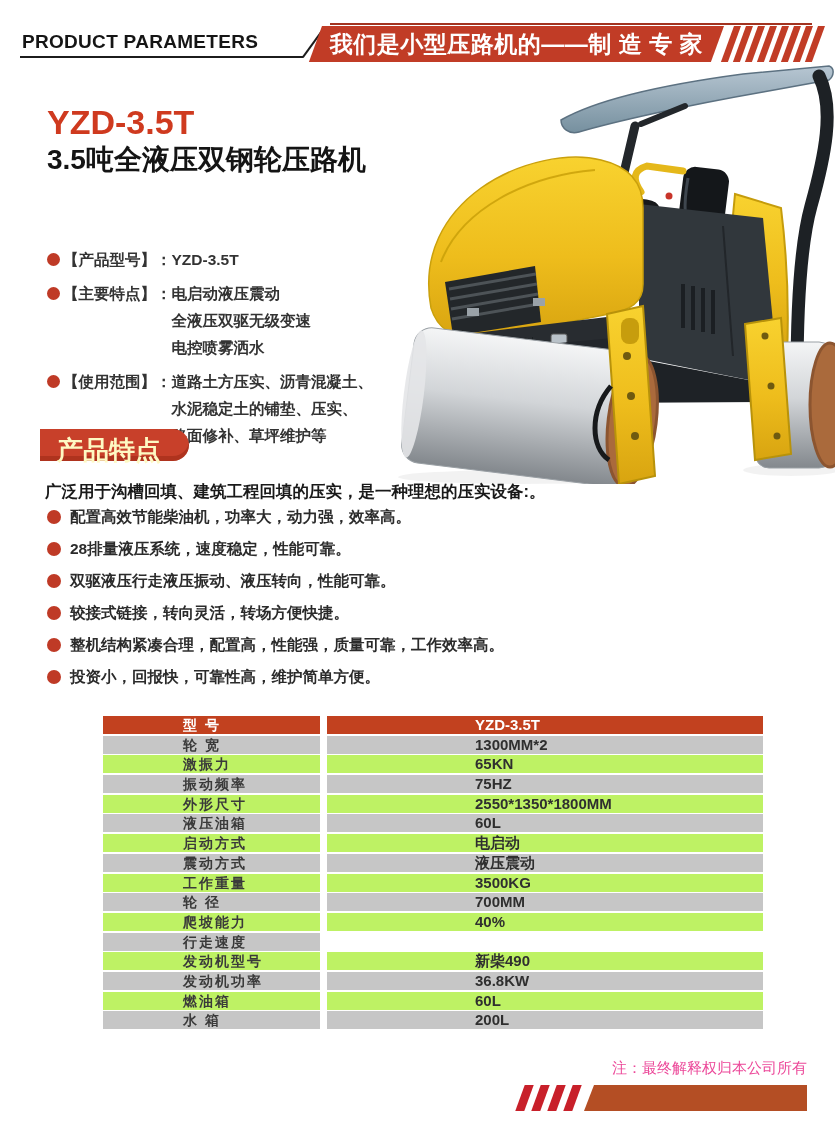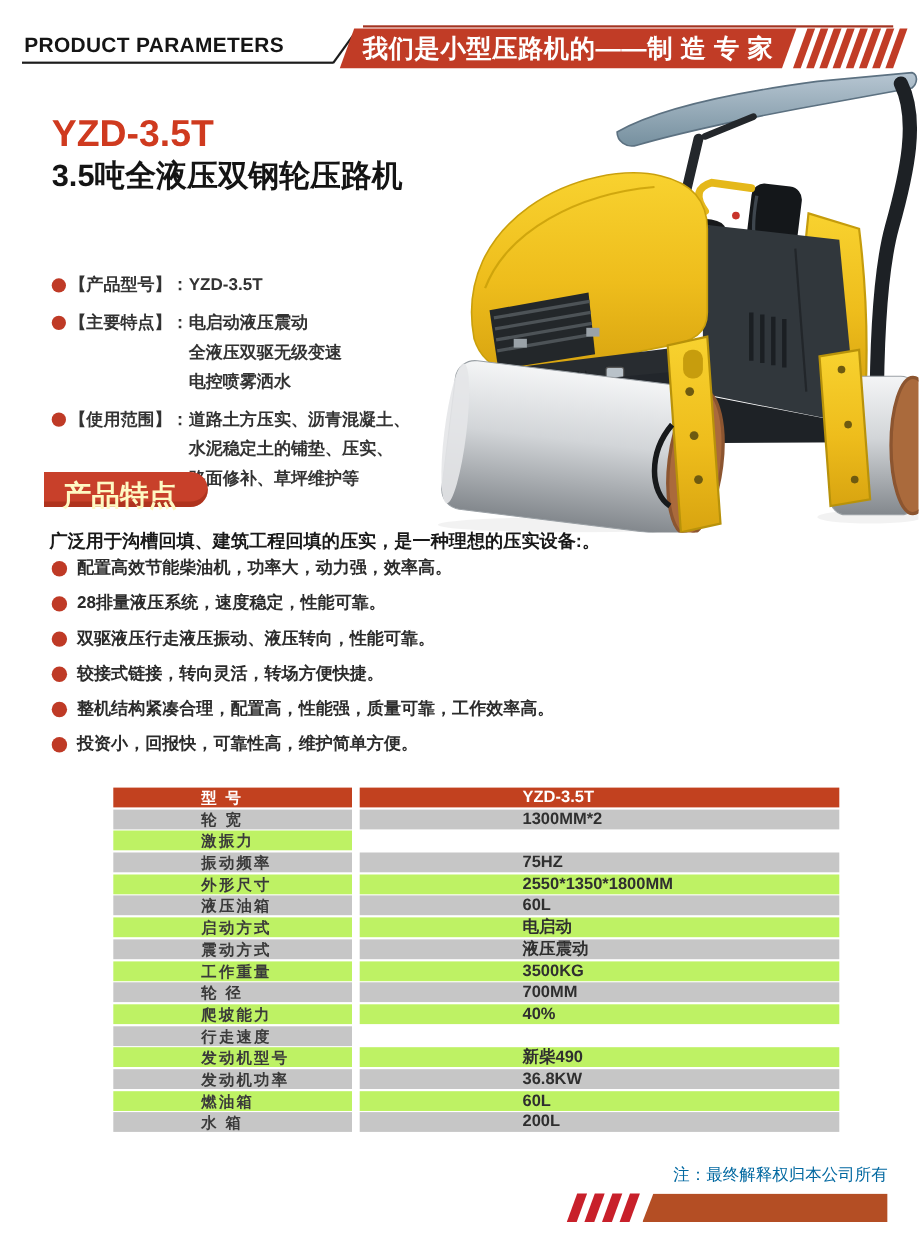--- a/index.html
+++ b/index.html
@@ -44,21 +44,21 @@
   .spec-table{position:absolute;left:103px;top:716px;width:660px;display:flex;flex-direction:column;gap:1.7px;}
   .spec-row{display:flex;gap:7px;height:18px;}
   .spec-row .cell{line-height:18px;font-weight:bold;}
   .cell-l{width:217px;flex:none;padding-left:80px;box-sizing:border-box;font-size:14px;color:#3a3a3a;letter-spacing:2px;white-space:nowrap;}
   .cell-v{flex:1;padding-left:148px;box-sizing:border-box;font-size:15px;color:#2f2f2f;white-space:nowrap;}
   .spec-row.gray .cell{background:#c6c6c6;}
   .spec-row.white .cell{background:#bef264;}
   .spec-row.head .cell{background:#c2411f;color:#ffffff;}
 
   
-  .note{position:absolute;right:33px;top:1059px;font-size:15px;color:#0369a1;white-space:nowrap;}
+  .note{position:absolute;right:33px;top:1059px;font-size:15px;color:#ec4899;white-space:nowrap;}
   .f-stripes{position:absolute;left:520px;top:1085px;height:26px;display:flex;gap:7px;transform:skewX(-20deg);}
   .f-stripes i{display:block;width:9px;height:26px;background:#c8202a;}
   .f-bar{position:absolute;left:584px;top:1085px;width:223px;height:26px;background:#b44e24;
          clip-path:polygon(10px 0,100% 0,100% 100%,0 100%);}
 </style>
 </head>
 <body>
 
 <div class="page">
 
@@ -236,20 +236,21 @@
       <div class="cell cell-v">YZD-3.5T</div>
     </div>
 
   <div class="spec-row gray">
     <div class="cell cell-l">轮 宽</div>
     <div class="cell cell-v">1300MM*2</div>
   </div>
 
   <div class="spec-row white">
     <div class="cell cell-l">激振力</div>
+    <div class="cell cell-v">65KN</div>
   </div>
 
   <div class="spec-row gray">
     <div class="cell cell-l">振动频率</div>
     <div class="cell cell-v">75HZ</div>
   </div>
 
   <div class="spec-row white">
     <div class="cell cell-l">外形尺寸</div>
     <div class="cell cell-v">2550*1350*1800MM</div>

